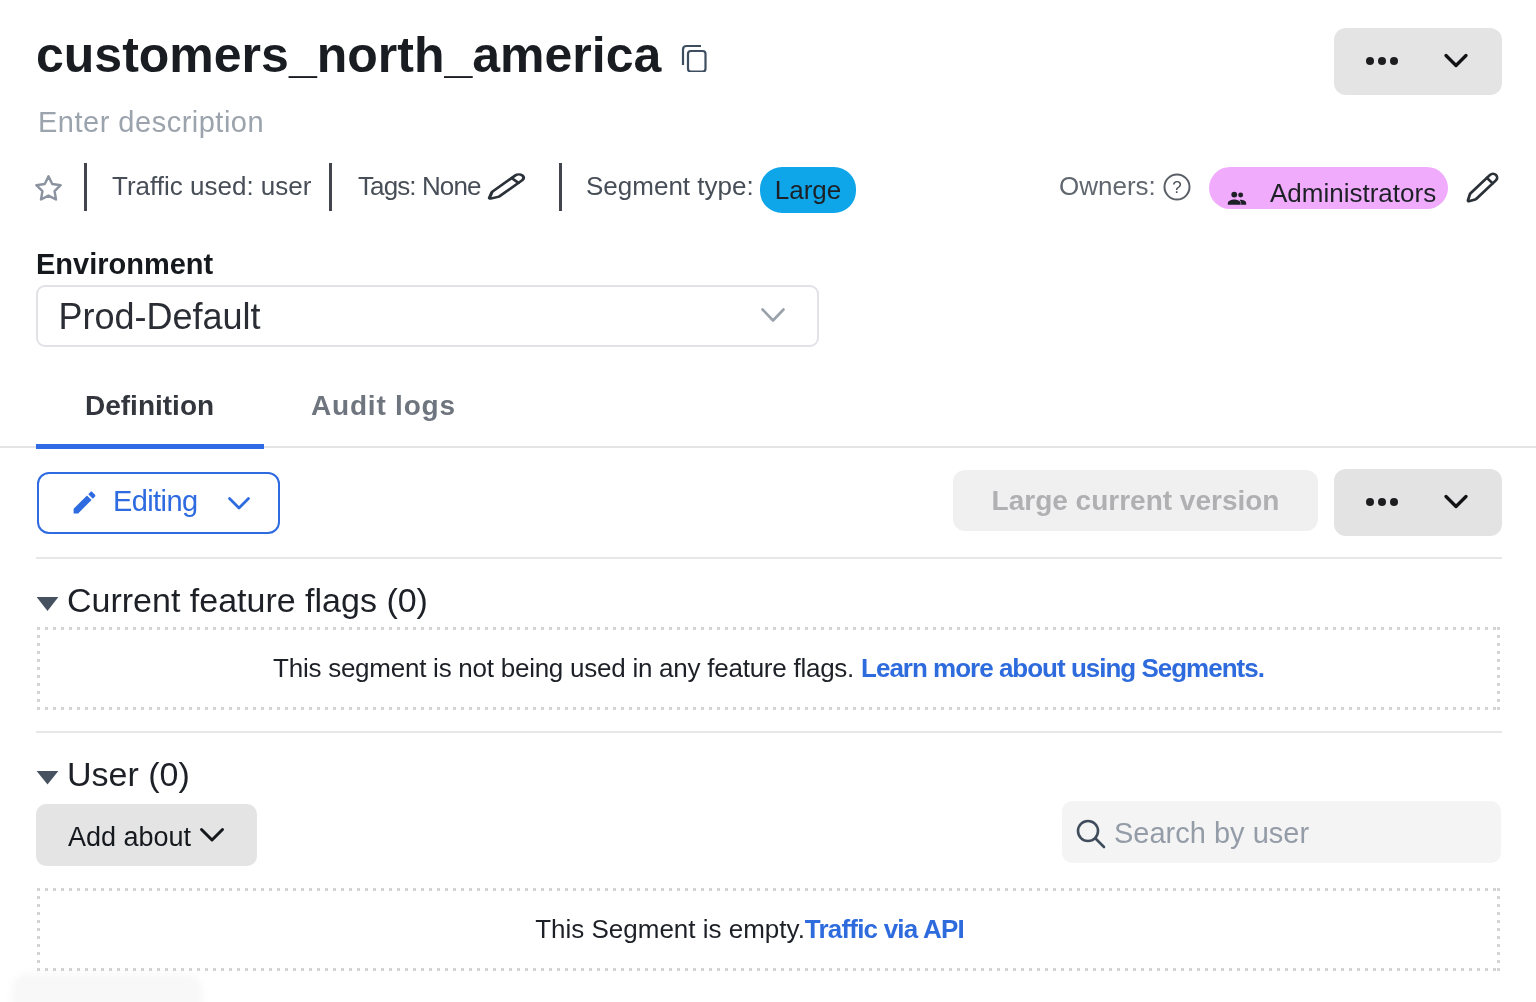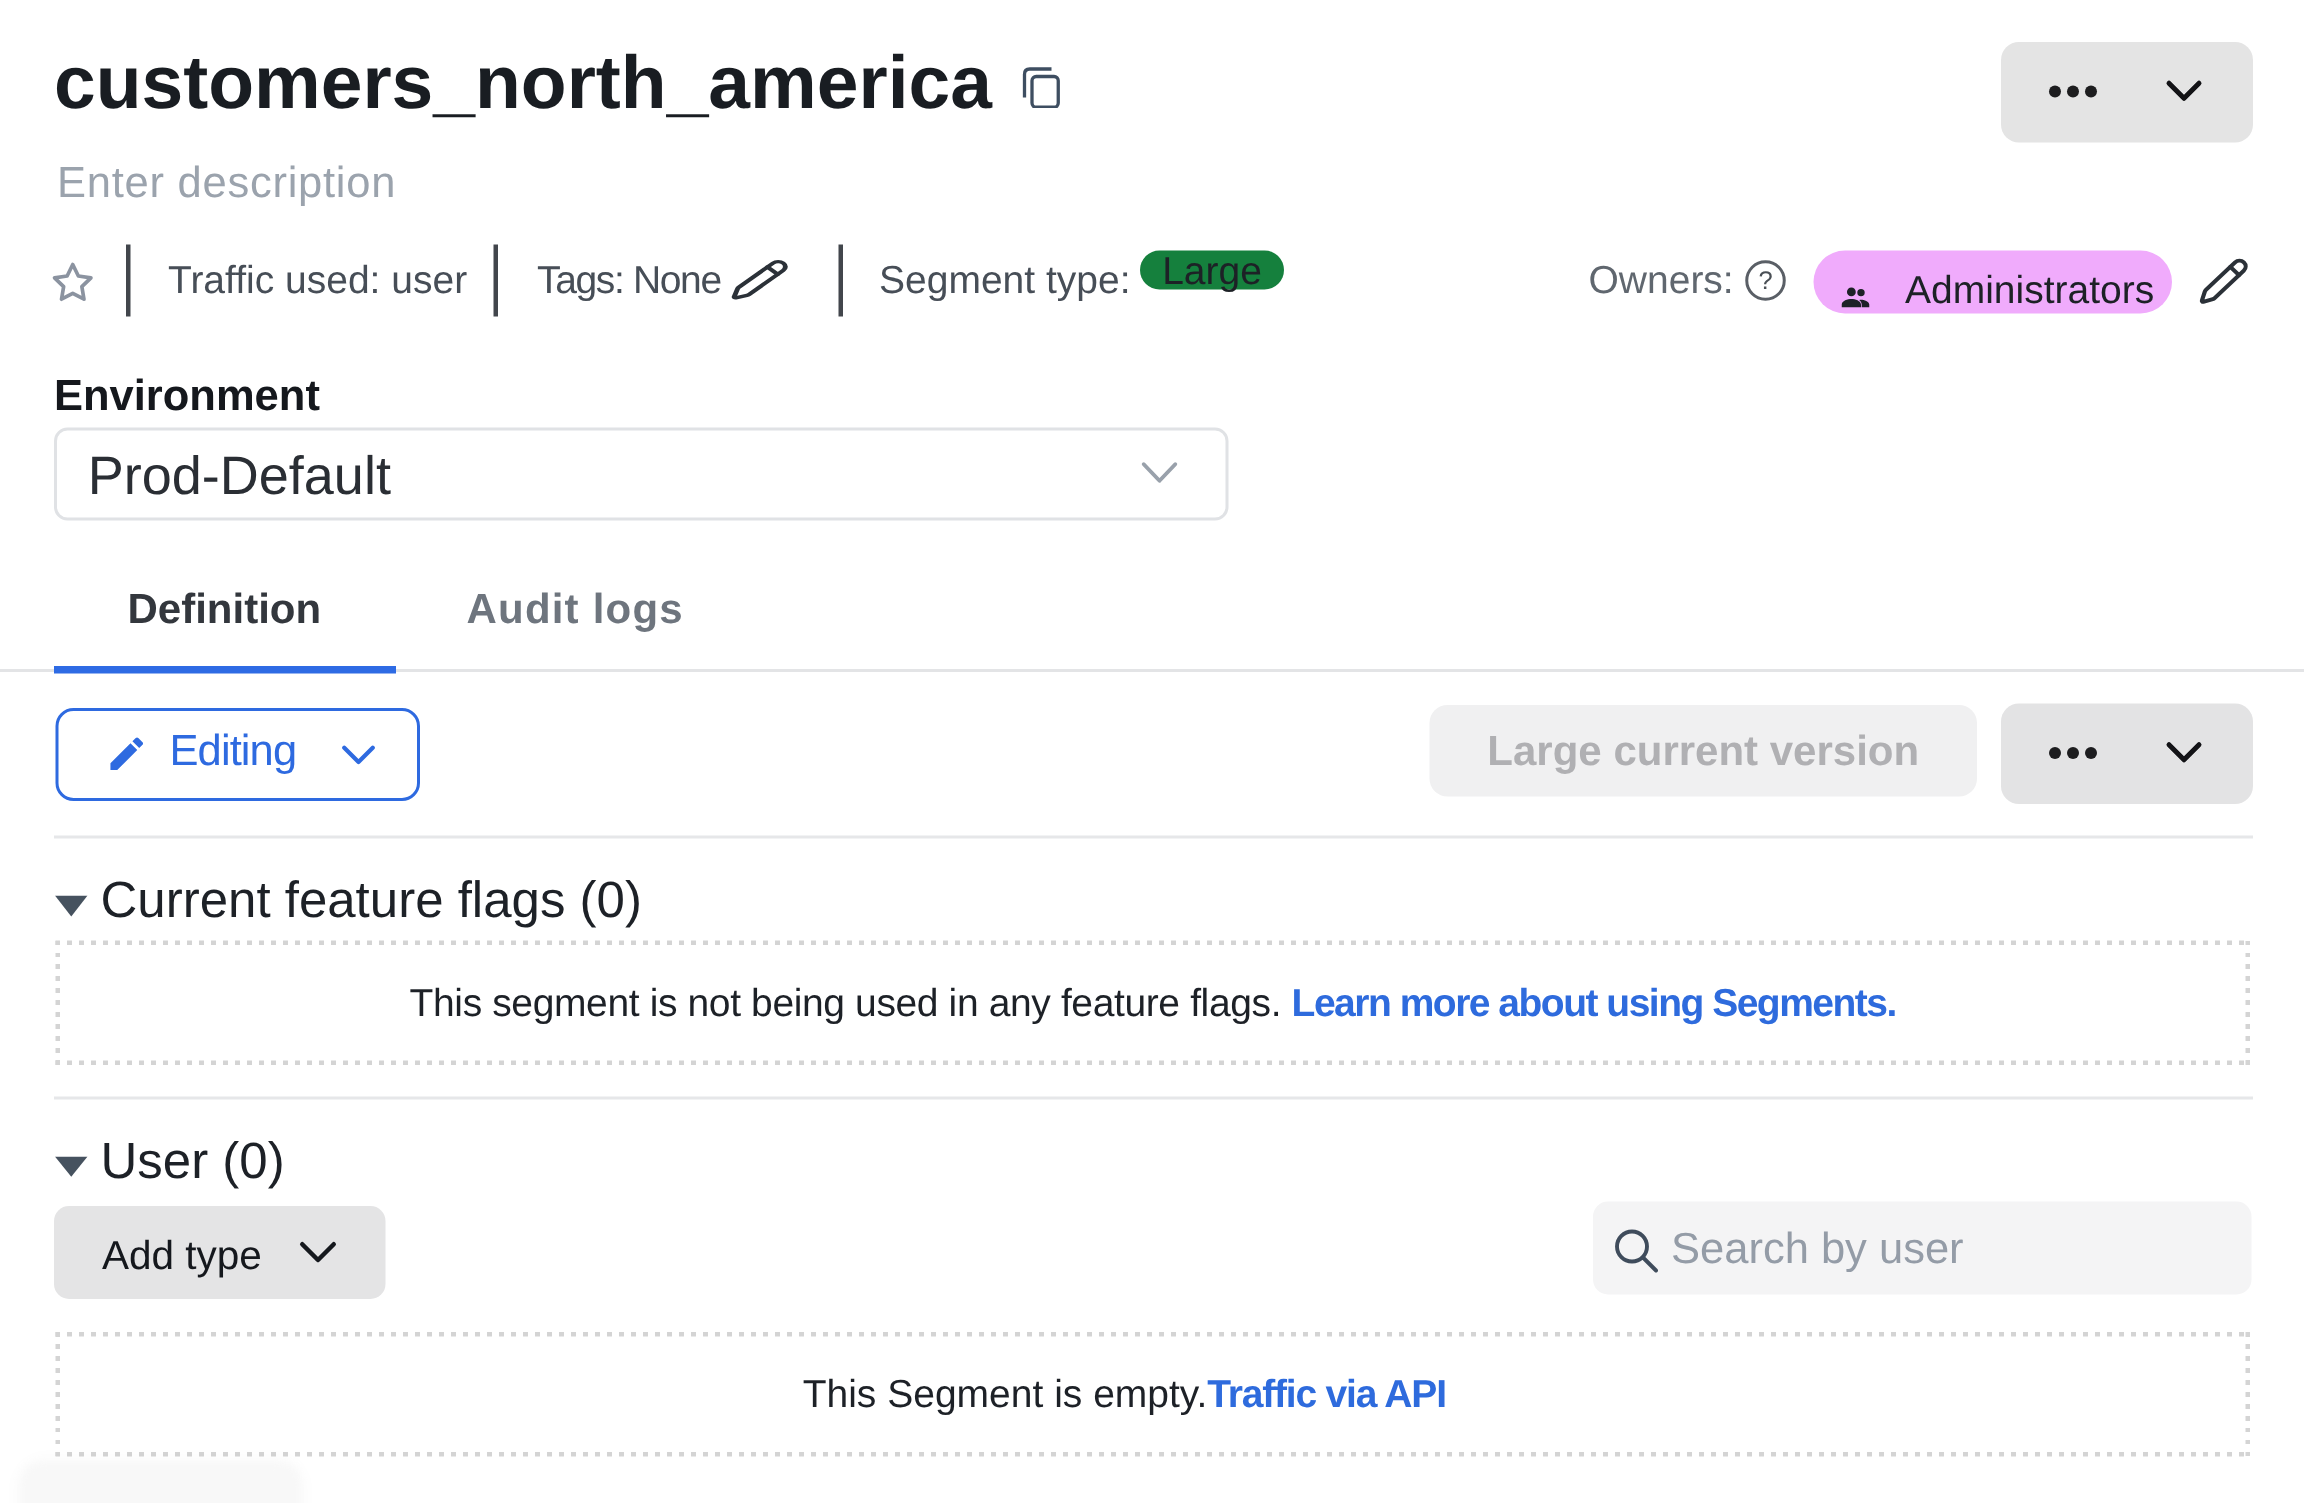--- a/index.html
+++ b/index.html
@@ -26,21 +26,21 @@
 <div class="abs" style="left:84px;top:163px;width:2.5px;height:48px;background:#42464c;"></div>
 <div class="abs" style="left:112px;top:172.5px;font-size:26px;color:#474e57;line-height:26px;">Traffic used: user</div>
 <div class="abs" style="left:329px;top:163px;width:2.5px;height:48px;background:#42464c;"></div>
 <div class="abs" style="left:358px;top:172.5px;font-size:26px;color:#474e57;line-height:26px;letter-spacing:-0.9px;">Tags: None</div>
 <svg class="abs" style="left:486px;top:172px;" width="41" height="29" viewBox="0 0 24 24" preserveAspectRatio="none" fill="none" stroke="#2b3138" stroke-width="1.9" stroke-linecap="round" stroke-linejoin="round">
   <path d="M21.174 6.812a1 1 0 0 0-3.986-3.987L3.842 16.174a2 2 0 0 0-.497.83l-1.321 4.352a.5.5 0 0 0 .623.622l4.353-1.32a2 2 0 0 0 .83-.497z"></path>
   <path d="M15 5l4 4"></path>
 </svg>
 <div class="abs" style="left:559px;top:163px;width:2.5px;height:48px;background:#42464c;"></div>
 <div class="abs" style="left:586px;top:172.5px;font-size:26px;color:#474e57;line-height:26px;">Segment type:</div>
-<div class="abs" style="left:760px;top:167px;width:96px;height:26px;background:#15803d;border-radius:22px;display:flex;align-items:center;justify-content:center;font-size:26px;color:#1d2126;">Large</div>
+<div class="abs" style="left:760px;top:167px;width:96px;height:46px;background:#0ea5e9;border-radius:22px;display:flex;align-items:center;justify-content:center;font-size:26px;color:#1d2126;">Large</div>
 
 <div class="abs" style="left:1059px;top:172.5px;font-size:26px;color:#60676f;line-height:26px;">Owners:</div>
 <svg class="abs" style="left:1163px;top:173px;" width="28" height="28" viewBox="0 0 28 28" fill="none">
   <circle cx="14" cy="14" r="12.5" stroke="#5a5f66" stroke-width="2"></circle>
   <text x="14" y="19.5" font-size="17" fill="#4a4f55" text-anchor="middle" font-family="Liberation Sans">?</text>
 </svg>
 <div class="abs" style="left:1209px;top:167px;width:239px;height:42px;background:#f0abfc;border-radius:21px;display:flex;align-items:flex-end;gap:12px;">
   <svg style="margin-left:17px;" width="22" height="22" viewBox="0 0 24 24" fill="#1d2127">
     <path d="M9 11.5a3.2 3.2 0 1 0 0-6.4 3.2 3.2 0 0 0 0 6.4zm7 0a2.7 2.7 0 1 0-2.7-2.7 2.7 2.7 0 0 0 2.7 2.7zM9 13.5c-2.7 0-7 1.3-7 4v1.9h14v-1.9c0-2.7-4.3-4-7-4zm7 .5c-.4 0-.8 0-1.3.1 1.1.9 1.8 2 1.8 3.4v1.9H22v-1.9c0-2.3-3.7-3.5-6-3.5z"></path>
   </svg>
@@ -104,21 +104,21 @@
 <div class="abs" style="left:37px;top:653px;width:1463px;text-align:center;font-size:26px;color:#1d2127;line-height:30px;letter-spacing:-0.25px;">This segment is not being used in any feature flags. <span style="font-weight:bold;color:#2e6bdd;letter-spacing:-1px;">Learn more about using Segments.</span></div>
 
 <div class="hline" style="left:36px;top:731px;width:1466px;"></div>
 
 <svg class="abs" style="left:35px;top:770.5px;" width="25" height="14.5" viewBox="0 0 24 14">
   <path d="M1.5 0 H22.5 L12 13z" fill="#46525f"></path>
 </svg>
 <div class="abs" style="left:67px;top:754.5px;font-size:34px;color:#1d2127;line-height:38px;">User (0)</div>
 
 <div class="abs" style="left:36px;top:804px;width:221px;height:62px;background:#e4e4e5;border-radius:10px;"></div>
-<div class="abs" style="left:68px;top:822px;font-size:27px;color:#15181d;line-height:30px;">Add type</div>
+<div class="abs" style="left:68px;top:822px;font-size:27px;color:#15181d;line-height:30px;">Add about</div>
 <svg class="abs" style="left:198px;top:826px;" width="28" height="18" viewBox="0 0 28 18" fill="none">
   <path d="M3.5 3.5 L14 14 L24.5 3.5" stroke="#15181d" stroke-width="3" stroke-linecap="round" stroke-linejoin="round"></path>
 </svg>
 
 <div class="abs" style="left:1062px;top:801px;width:439px;height:62px;background:#f4f4f5;border-radius:10px;"></div>
 <svg class="abs" style="left:1074px;top:817px;" width="34" height="34" viewBox="0 0 34 34" fill="none">
   <circle cx="14" cy="14" r="10" stroke="#3f4c5c" stroke-width="2.6"></circle>
   <path d="M21.5 21.5 L30 30" stroke="#3f4c5c" stroke-width="2.6" stroke-linecap="round"></path>
 </svg>
 <div class="abs" style="left:1114px;top:817px;font-size:29px;color:#949ca7;line-height:32px;">Search by user</div>

